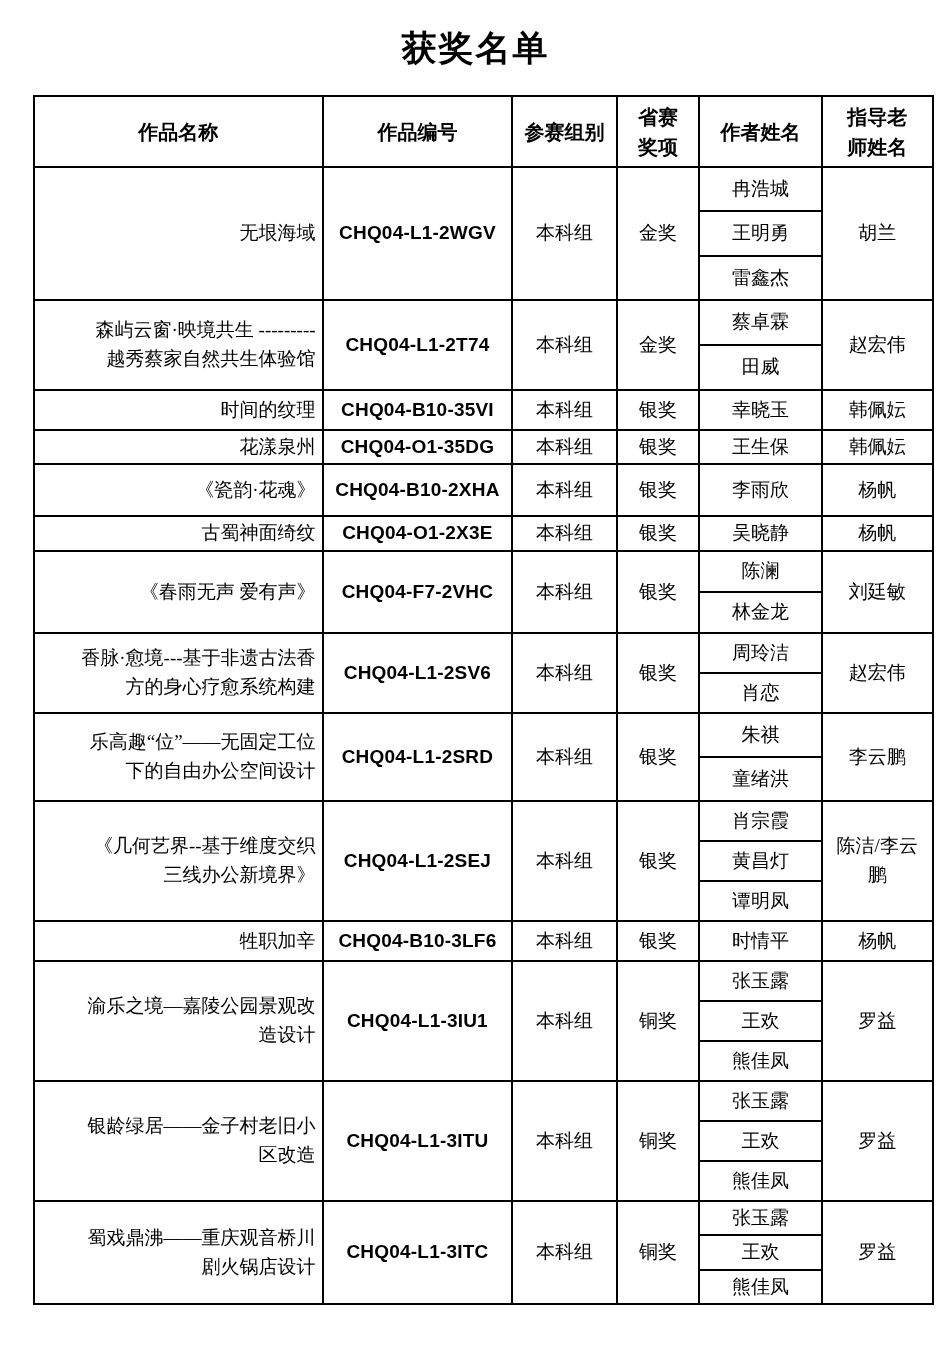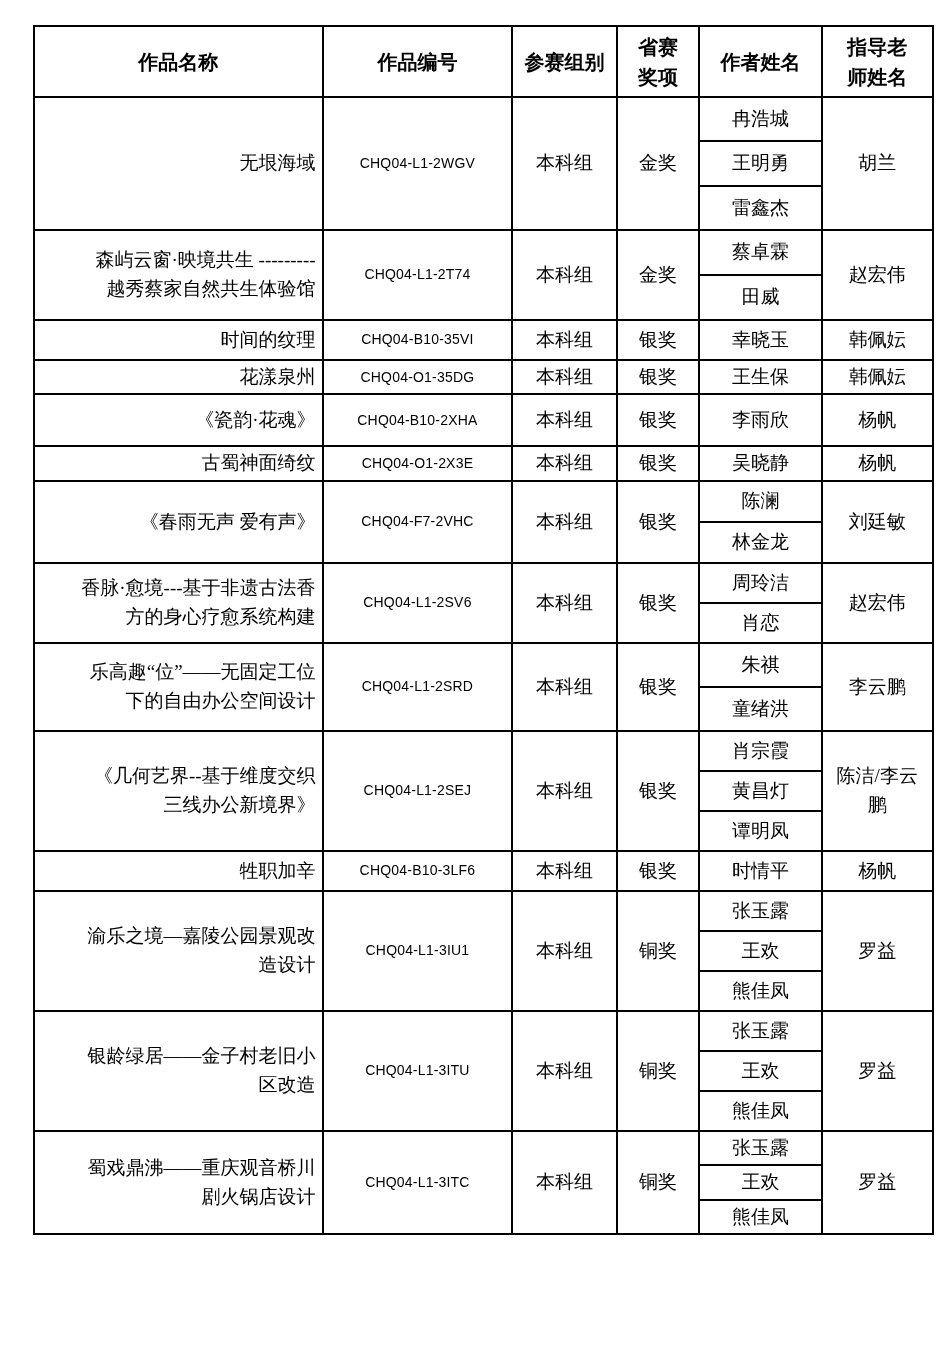--- a/index.html
+++ b/index.html
@@ -46,29 +46,30 @@
   }
   .awards th {
     white-space: pre-line;
     font-size: 20px;
     font-weight: 600;
     height: 65px;
   }
   td.name  { white-space: pre-line; text-align: right; }
   td.code  {
     font-family: "Liberation Sans", sans-serif;
-    font-weight: 400;
-    font-size: 14px;
+    font-weight: 700;
+    font-size: 19px;
     letter-spacing: 0.2px;
   }
 </style>
 </head>
 <body>
 
 <div class="page">
+  <h2 class="doc-subtitle">获奖名单</h2>
 
   <table class="awards">
     <colgroup>
       <col style="width:32.1%">
       <col style="width:21.1%">
       <col style="width:11.6%">
       <col style="width:9.2%">
       <col style="width:13.6%">
       <col style="width:12.4%">
     </colgroup>

